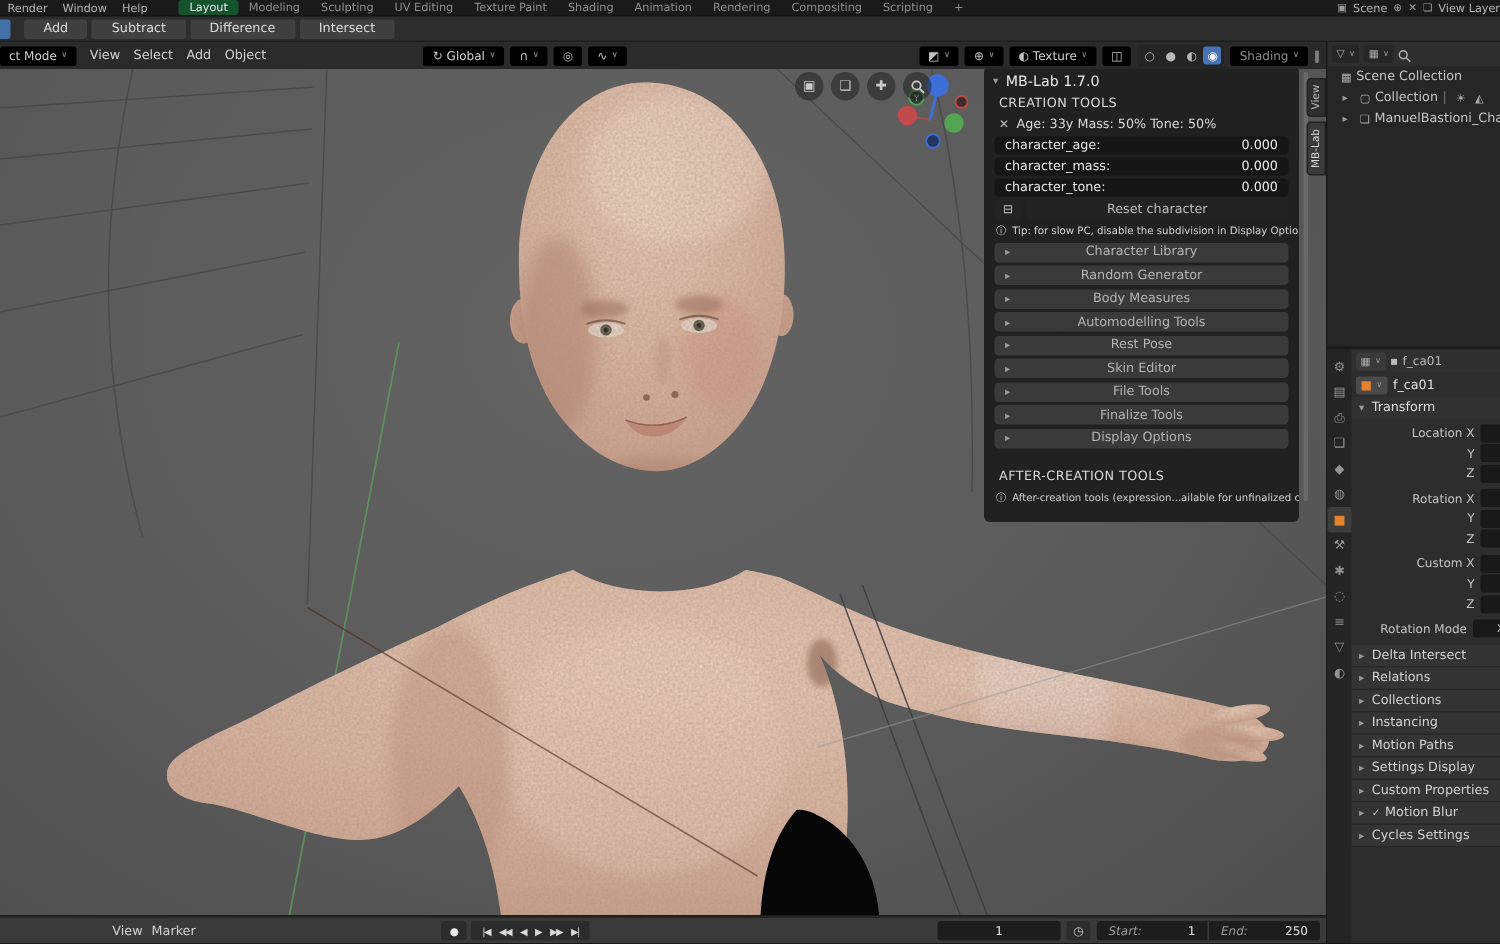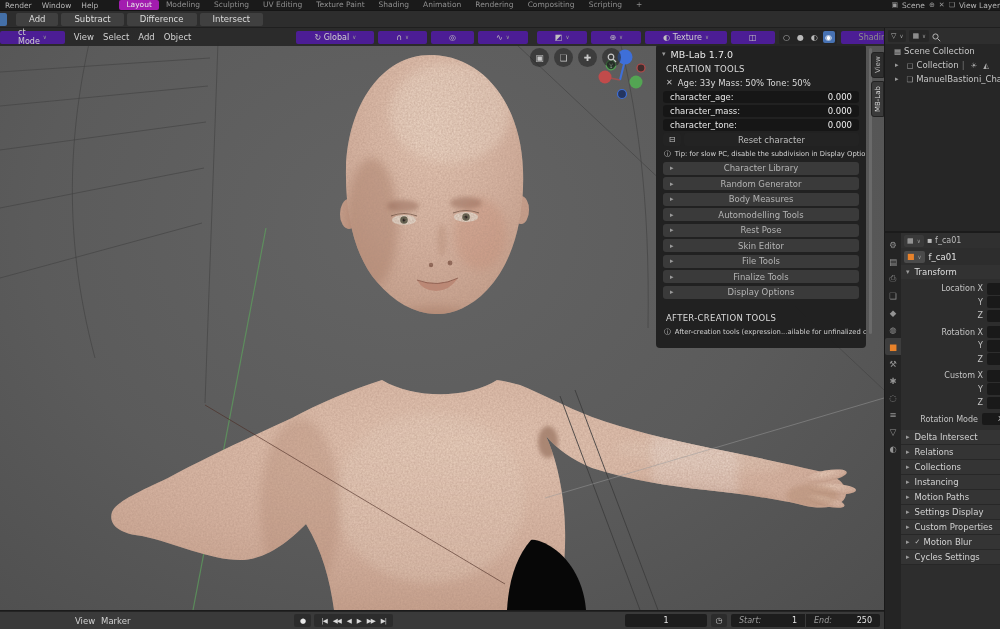--- a/index.html
+++ b/index.html
@@ -11,42 +11,42 @@
   }
   .chev { font-size:5.5px; color:#9a9a9a; margin-left:3px; }
   .tri  { font-size:7px; color:#9a9a9a; margin-right:5px; }
 
   
   #topbar { position:absolute; left:0; top:0; width:1000px; height:10px;
     background:#1a1a1a; display:flex; align-items:center; font-size:7.5px; color:#b5b5b5; overflow:hidden; }
   #topbar .menu { padding:0 5px; }
   #topbar .tabs { display:flex; margin-left:16px; }
   #topbar .tab { padding:0 7px; color:#8f8f8f; line-height:10px; }
-  #topbar .tab.active { background:#a21caf; color:#e6e6e6; border-radius:2px; }
+  #topbar .tab.active { background:#14532d; color:#e6e6e6; border-radius:2px; }
   #topbar .right { margin-left:auto; display:flex; align-items:center; gap:4px; padding-right:0; white-space:nowrap; }
   #topbar .mini { font-size:7px; color:#9a9a9a; }
 
   
   #toolstrip { position:absolute; left:0; top:10px; width:1000px; height:18px;
     background:#2d2d2d; border-top:1px solid #151515; border-bottom:1px solid #1f1f1f;
     display:flex; align-items:center; gap:3px; }
   #toolstub { width:7px; height:13px; background:#4470a8; border-radius:0 2px 2px 0; margin-right:6px; }
   .toolbtn { height:13px; background:#404040; border-radius:2px; font-size:8.5px; color:#dcdcdc;
     display:flex; align-items:center; padding:0 13px; }
 
   
   #viewport { position:absolute; left:0; top:28px; width:884px; height:582px; overflow:hidden;
     background:radial-gradient(ellipse at 46% 34%, #646464 0%, #5b5b5b 55%, #4e4e4e 100%); }
   #scene { position:absolute; left:0; top:0; }
 
   #vp-header { position:absolute; left:0; top:0; width:884px; height:18px; z-index:6;
     background:rgba(40,40,40,.95); display:flex; align-items:center; font-size:8.5px; color:#d2d2d2;
     padding:0 4px; gap:9px; }
-  .vph-btn { height:13px; background:#4c1d95; border-radius:2px; display:flex; align-items:center;
-    padding:0 18px; font-size:8px; color:#cfcfcf; }
+  .vph-btn { height:13px; background:#000000; border-radius:2px; display:flex; align-items:center;
+    padding:0 6px; font-size:8px; color:#cfcfcf; }
   #mode-btn { margin-left:-4px; }
   #vp-mid { display:flex; gap:4px; margin-left:96px; align-items:center; }
   #vp-right { margin-left:auto; display:flex; gap:4px; align-items:center; }
   .ico { font-size:8px; color:#c0c0c0; }
   .shadegrp { display:flex; align-items:center; gap:2px; background:#242424; border-radius:2px; padding:0 2px; height:14px; }
   .shade { width:12px; height:12px; display:flex; align-items:center; justify-content:center; font-size:8px; color:#b9b9b9; border-radius:2px; }
   .shade.active { background:#4772b3; color:#fff; }
   .dim { color:#8d8d8d; }
 
   #vp-text { position:absolute; left:4px; top:21px; z-index:3; font-size:8px; color:#d6d6d6;

